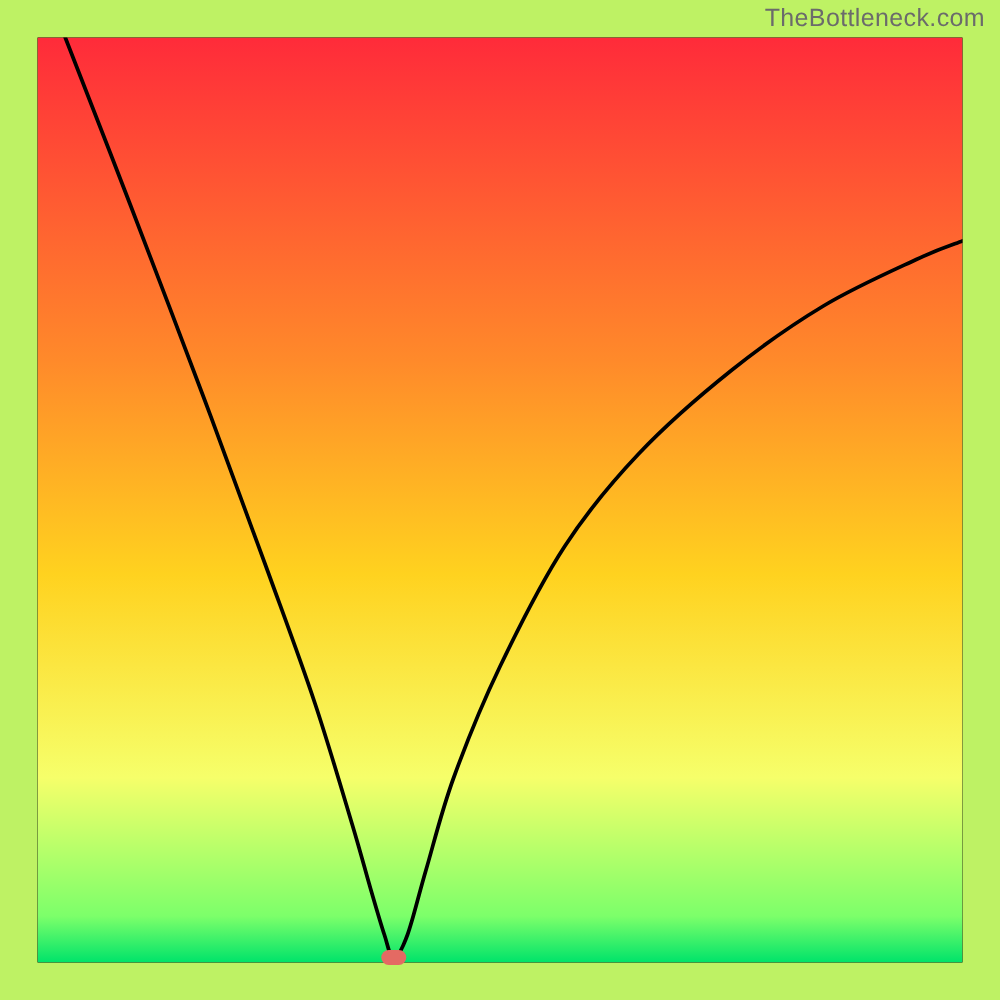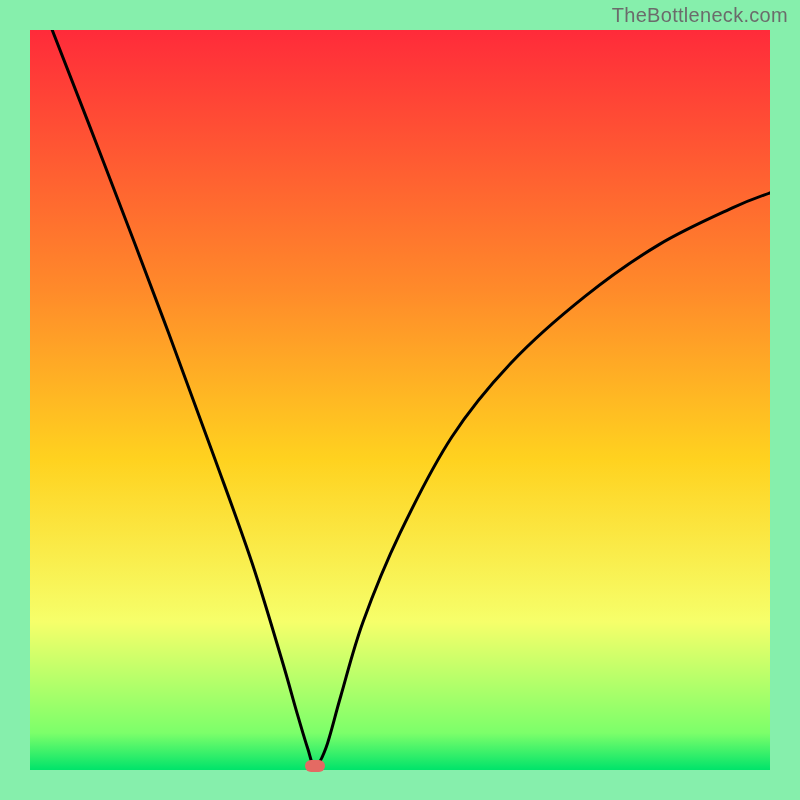--- a/index.html
+++ b/index.html
@@ -8,21 +8,21 @@
     width: 800px;
     height: 800px;
     background: #000;
     font-family: Arial, Helvetica, sans-serif;
     overflow: hidden;
   }
   .frame {
     position: relative;
     width: 800px;
     height: 800px;
-    background: #86efac;
+    background: #bef264;
   }
   .watermark {
     position: absolute;
     top: 4px;
     right: 12px;
     color: #6b6b6b;
     font-size: 20px;
     font-weight: 500;
     letter-spacing: 0.3px;
     z-index: 5;

